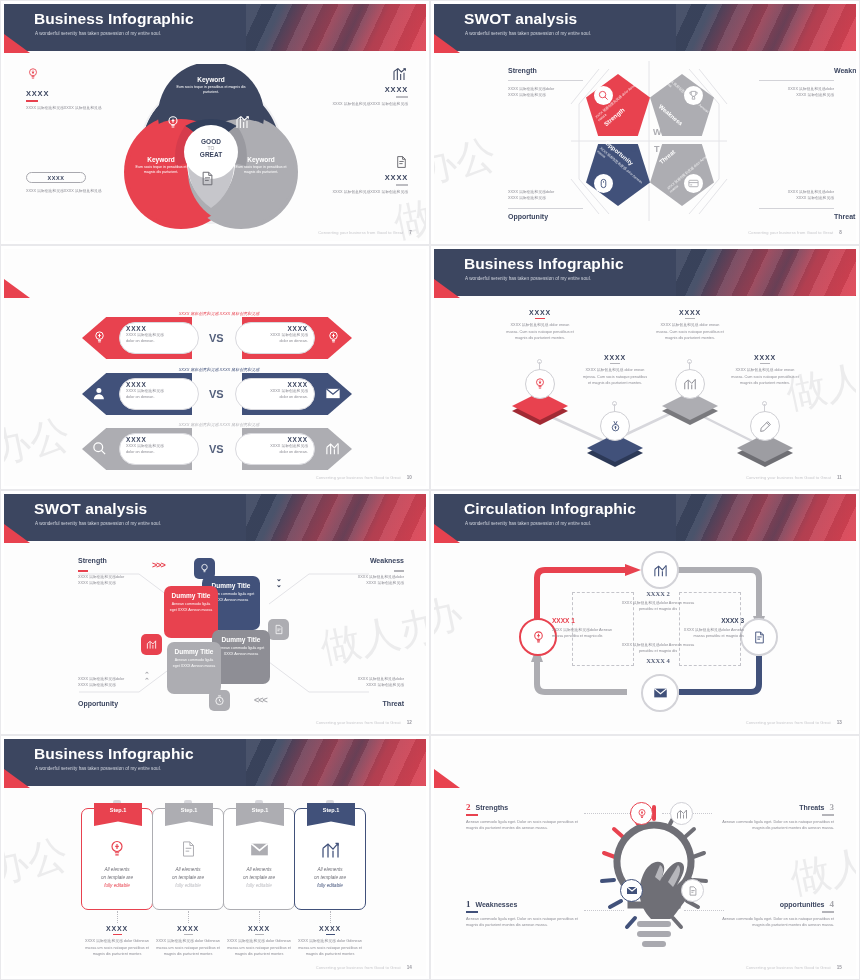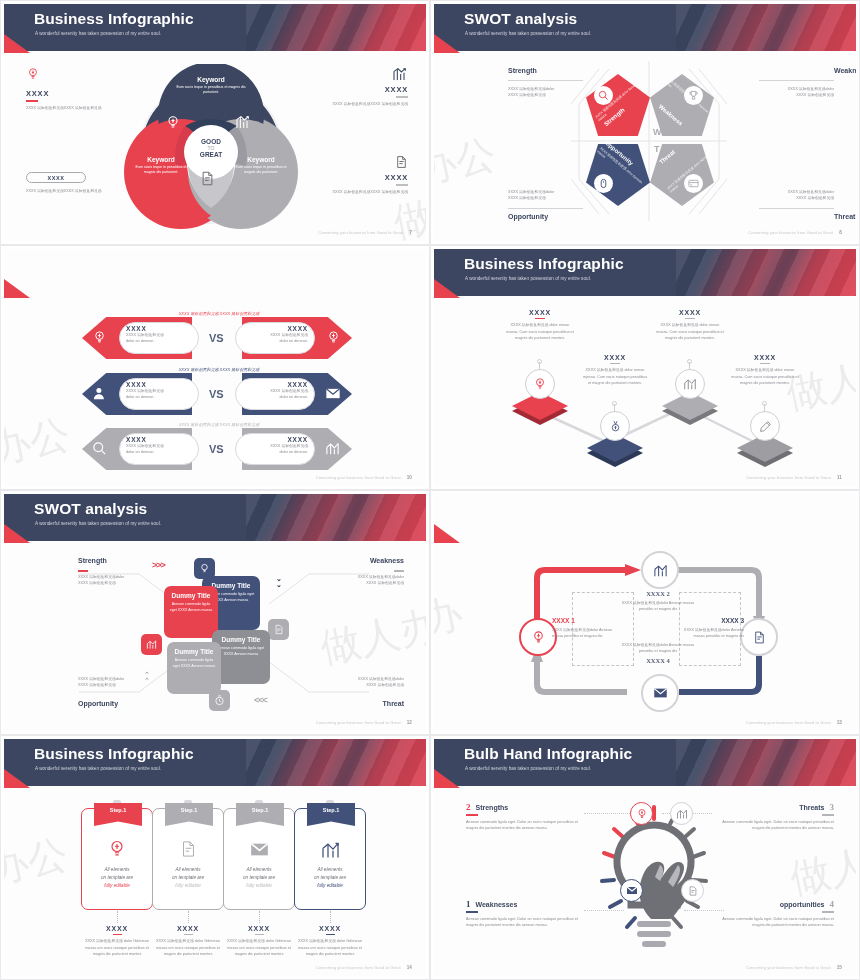--- a/index.html
+++ b/index.html
@@ -678,20 +678,25 @@
     <div class="footer">
       <span>Converting your business from Good to Great</span>
       <span class="pg">12</span>
     </div>
   </div>
     </div>
 
   <div class="slide">
       <div class="slide-inner">
     <div class="wm" style="left:-12px;top:95px;">办</div>
+    <div class="hdr">
+      <div class="hdr-diag"></div>
+      <div class="hdr-title">Circulation Infographic</div>
+      <div class="hdr-sub">A wonderful serenity has taken possession of my entire soul.</div>
+    </div>
     <div class="hdr-redtri"></div>
 
     <svg style="position:absolute;left:85px;top:62px;" width="265" height="150">
       <path d="M18 80 L18 22 Q18 14 26 14 L108 14" stroke="#e8424f" stroke-width="6" fill="none"></path>
       <path d="M106 8 L122 14 L106 20 Z" fill="#e8424f"></path>
       <path d="M152 14 L232 14 Q240 14 240 22 L240 62" stroke="#adadb2" stroke-width="6" fill="none"></path>
       <path d="M234 60 L240 76 L246 60 Z" fill="#adadb2"></path>
       <path d="M240 100 L240 128 Q240 136 232 136 L160 136" stroke="#41517a" stroke-width="6" fill="none"></path>
       <path d="M158 130 L142 136 L158 142 Z" fill="#41517a"></path>
       <path d="M108 136 L26 136 Q18 136 18 128 L18 104" stroke="#adadb2" stroke-width="6" fill="none"></path>
@@ -875,25 +880,20 @@
     <div class="footer">
       <span>Converting your business from Good to Great</span>
       <span class="pg">14</span>
     </div>
   </div>
     </div>
 
   <div class="slide">
       <div class="slide-inner">
     <div class="wm" style="right:-14px;top:105px;">做人</div>
-    <div class="hdr">
-      <div class="hdr-diag"></div>
-      <div class="hdr-title">Bulb Hand Infographic</div>
-      <div class="hdr-sub">A wonderful serenity has taken possession of my entire soul.</div>
-    </div>
     <div class="hdr-redtri"></div>
 
     <svg style="position:absolute;left:160px;top:62px;" width="120" height="155" viewBox="0 0 120 155">
       <g stroke="#6f6f76" stroke-width="4" stroke-linecap="round">
         <path d="M60 6 v12" stroke="#e8424f"></path>
             <path d="M38 12 l6 11" stroke="#e8424f"></path>
             <path d="M82 12 l-6 11"></path>
         <path d="M20 28 l9 8" stroke="#e8424f"></path>
             <path d="M100 28 l-9 8"></path>
         <path d="M10 52 l11 4" stroke="#e8424f"></path>

